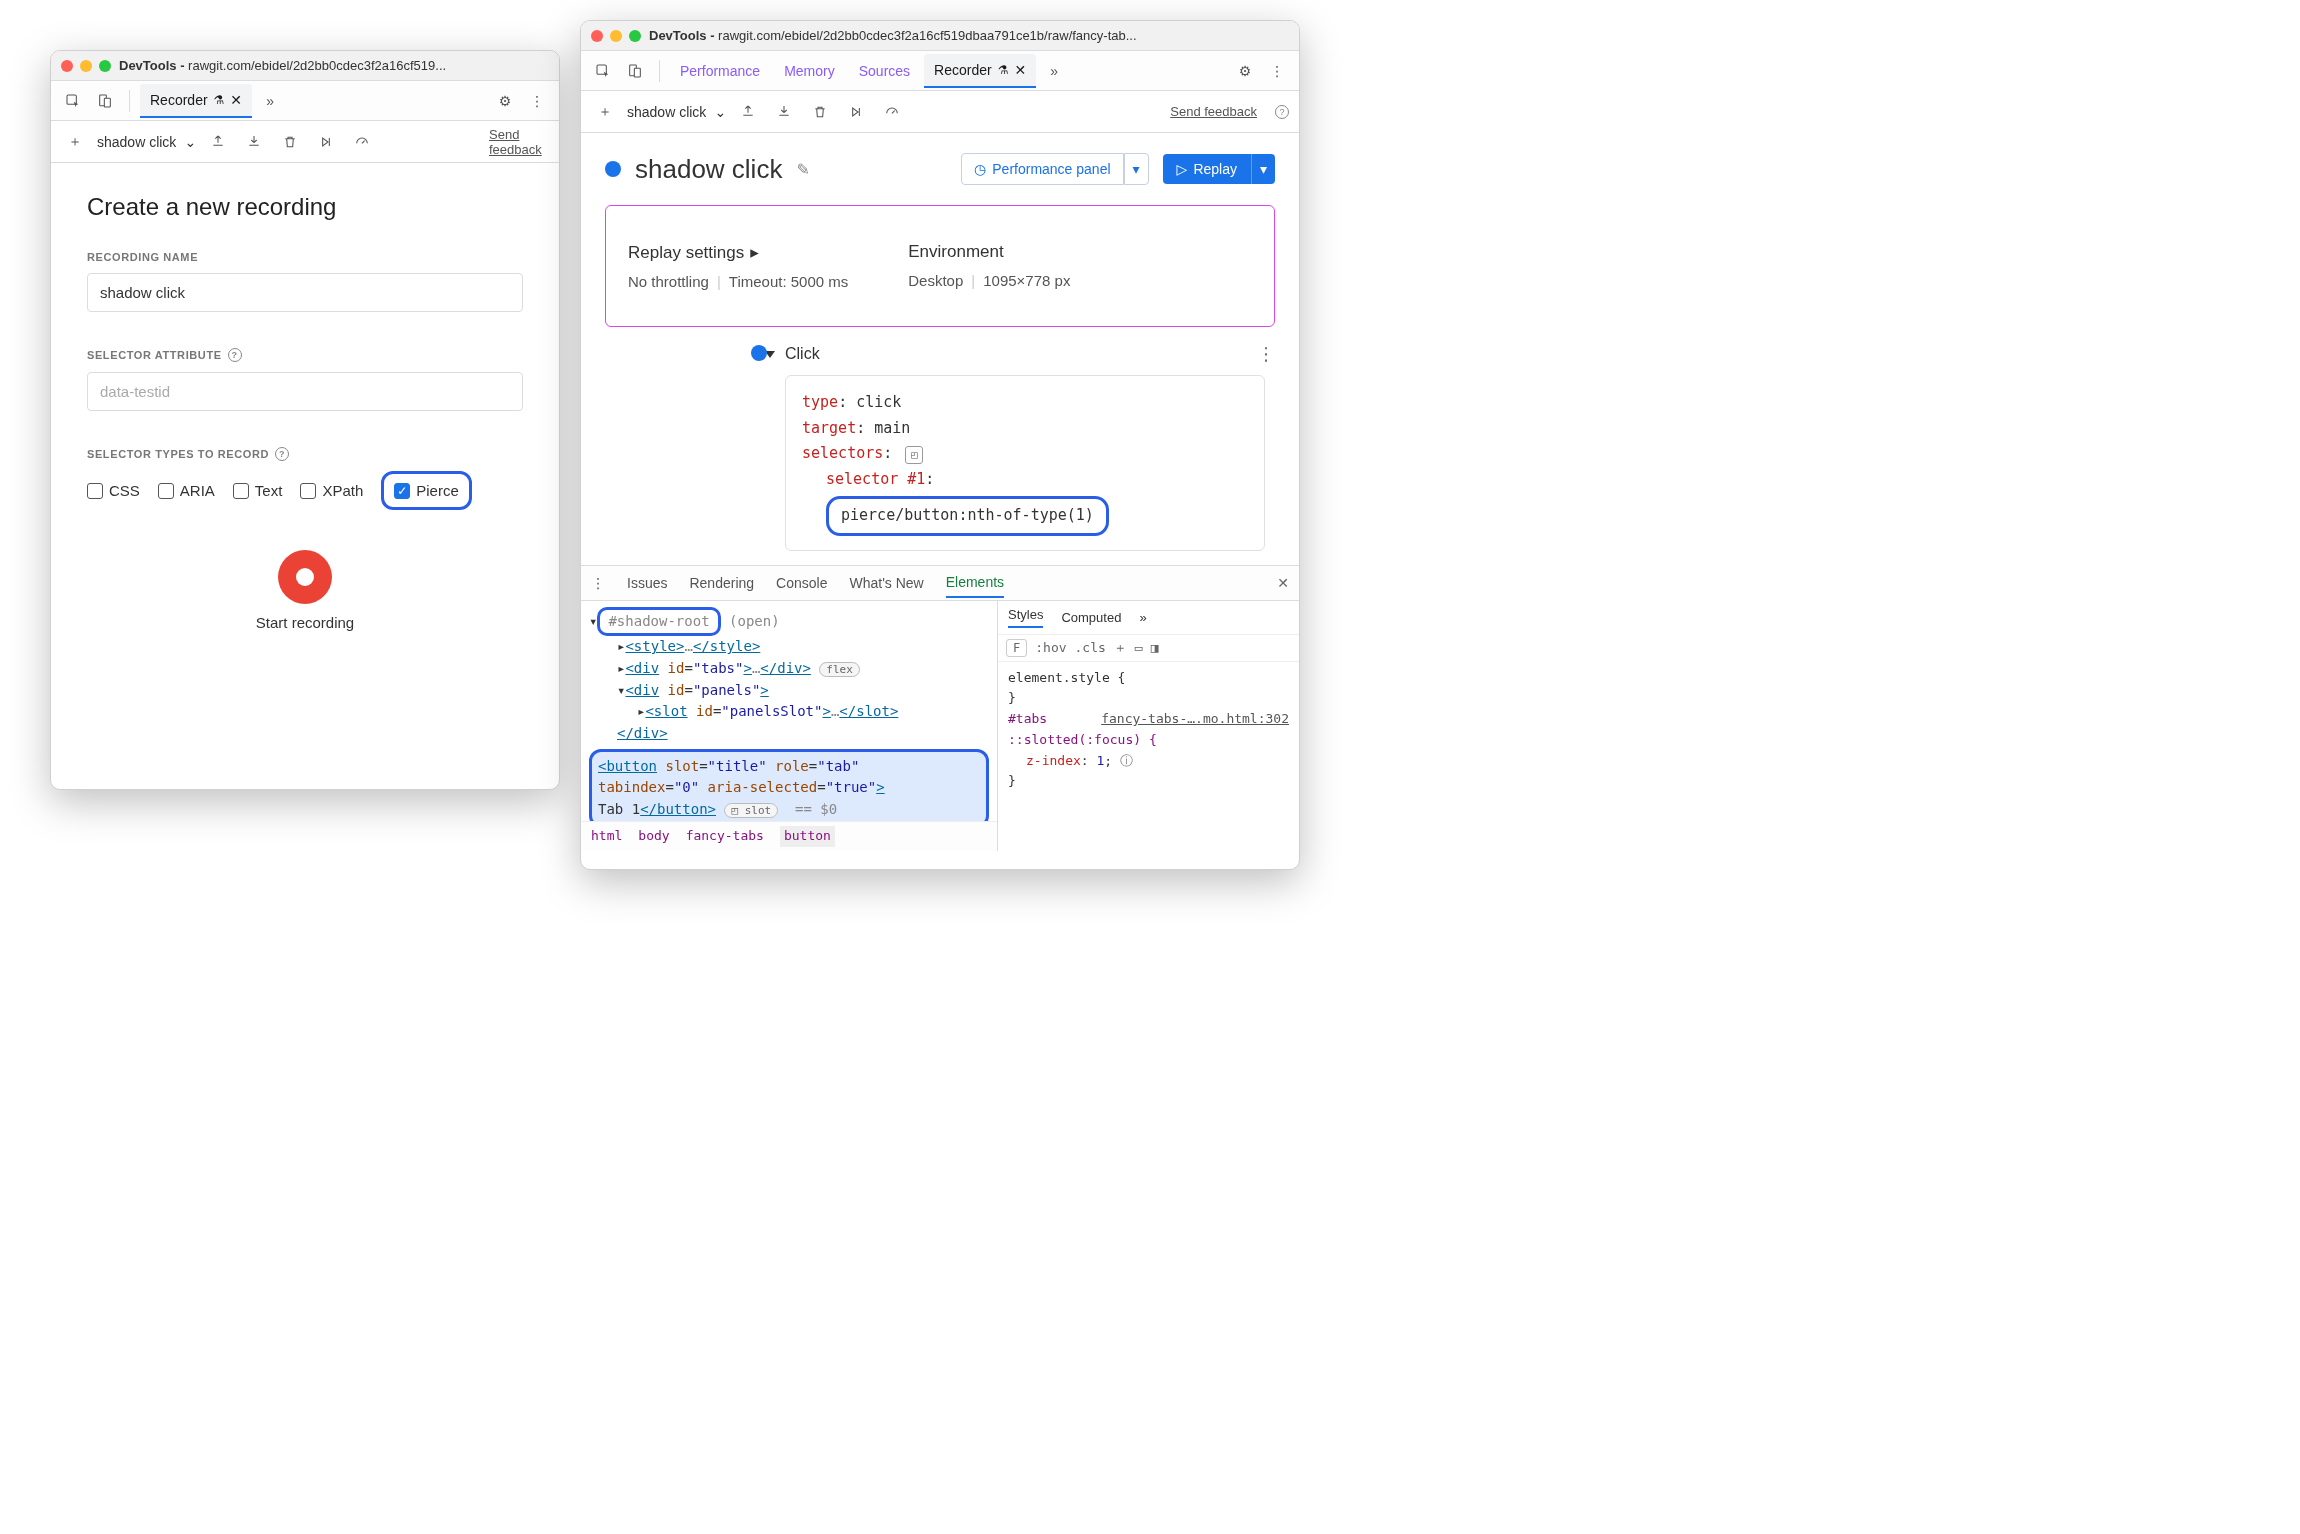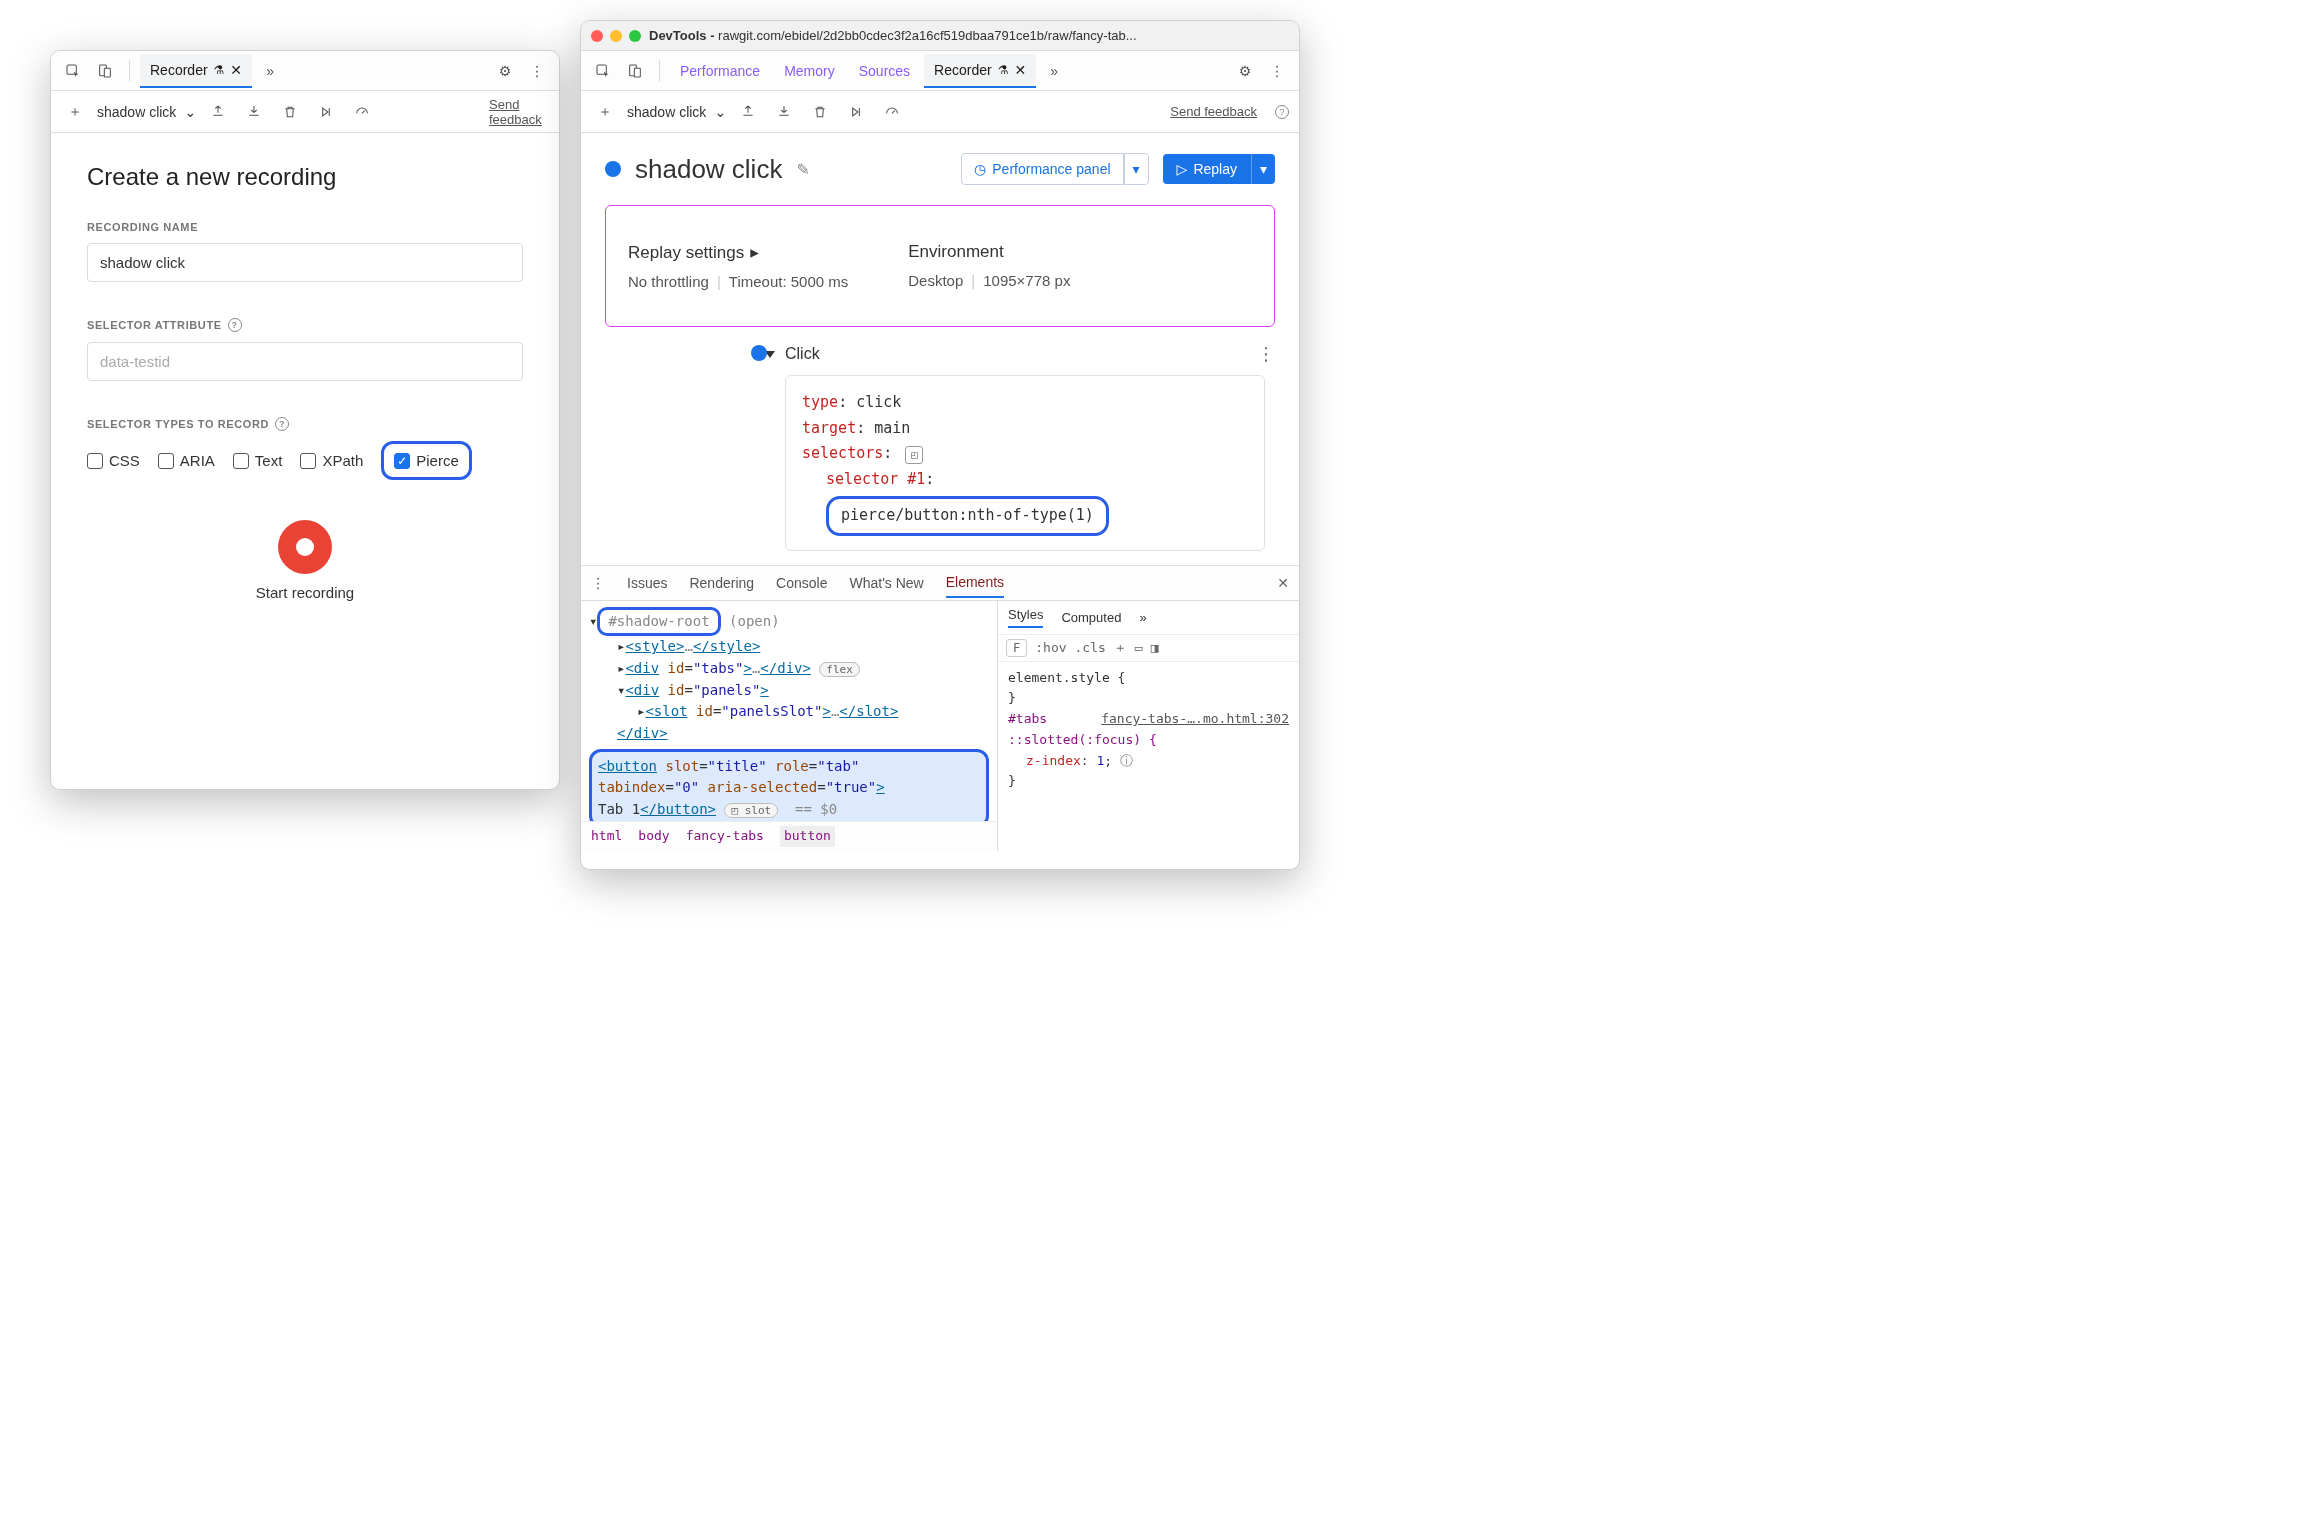--- a/index.html
+++ b/index.html
@@ -115,21 +115,21 @@
 .pick-icon { display:inline-flex; width:18px; height:18px; border:1px solid #999; border-radius:3px; align-items:center; justify-content:center; font-size:10px; color:#555; margin-left:4px; }
 .pill-selector {
   border:3.5px solid #2a5ee8; border-radius:14px; padding:4px 12px; display:inline-block; margin-top:4px;
 }
 
 
 .subpanel-tabs {
   display:flex; align-items:center; border-top:1px solid #dcdcdc; border-bottom:1px solid #dcdcdc;
   background:#fdfdfd; padding:0 10px; height:36px; gap:22px; font-size:14px; color:#555;
 }
-.subpanel-tabs .active { color:#7f1d1d; border-bottom:2px solid #1a73e8; padding-bottom:6px; margin-bottom:-6px; }
+.subpanel-tabs .active { color:#15803d; border-bottom:2px solid #1a73e8; padding-bottom:6px; margin-bottom:-6px; }
 .subpanel-tabs .close { margin-left:auto; color:#666; }
 
 .bottom-split { display:flex; height: 250px; }
 .elements-tree {
   flex: 1; font-family: ui-monospace,Menlo,Consolas,monospace; font-size:14px; padding:6px 8px 0;
   overflow:hidden; position:relative; line-height:1.55;
 }
 .tag { color:#0369a1;text-decoration:underline; }
 .attr { color:#994500; }
 .str { color:#1a1aa6; }
@@ -160,20 +160,28 @@
 .val { color:#1a1aa6; }
 
 svg.icon { width:16px; height:16px; stroke:#555; stroke-width:1.6; fill:none; }
 </style>
 </head>
 <body>
 
 <div class="stage">
 
 <div class="window win-left">
+  <div class="titlebar">
+    <div class="traffic">
+      <span class="dot red"></span>
+      <span class="dot yellow"></span>
+      <span class="dot green"></span>
+    </div>
+    <span class="title-text"><b>DevTools - </b><span>rawgit.com/ebidel/2d2bb0cdec3f2a16cf519...</span></span>
+  </div>
 
   <div class="tabbar">
     <span class="ico">
           <svg class="icon" viewBox="0 0 24 24">
             <rect x="3" y="3" width="14" height="14" rx="2"></rect>
             <path d="M13 13l7 4-3 1-1 3z" fill="#555" stroke="none"></path>
           </svg>
         </span>
     <span class="ico">
           <svg class="icon" viewBox="0 0 24 24">

